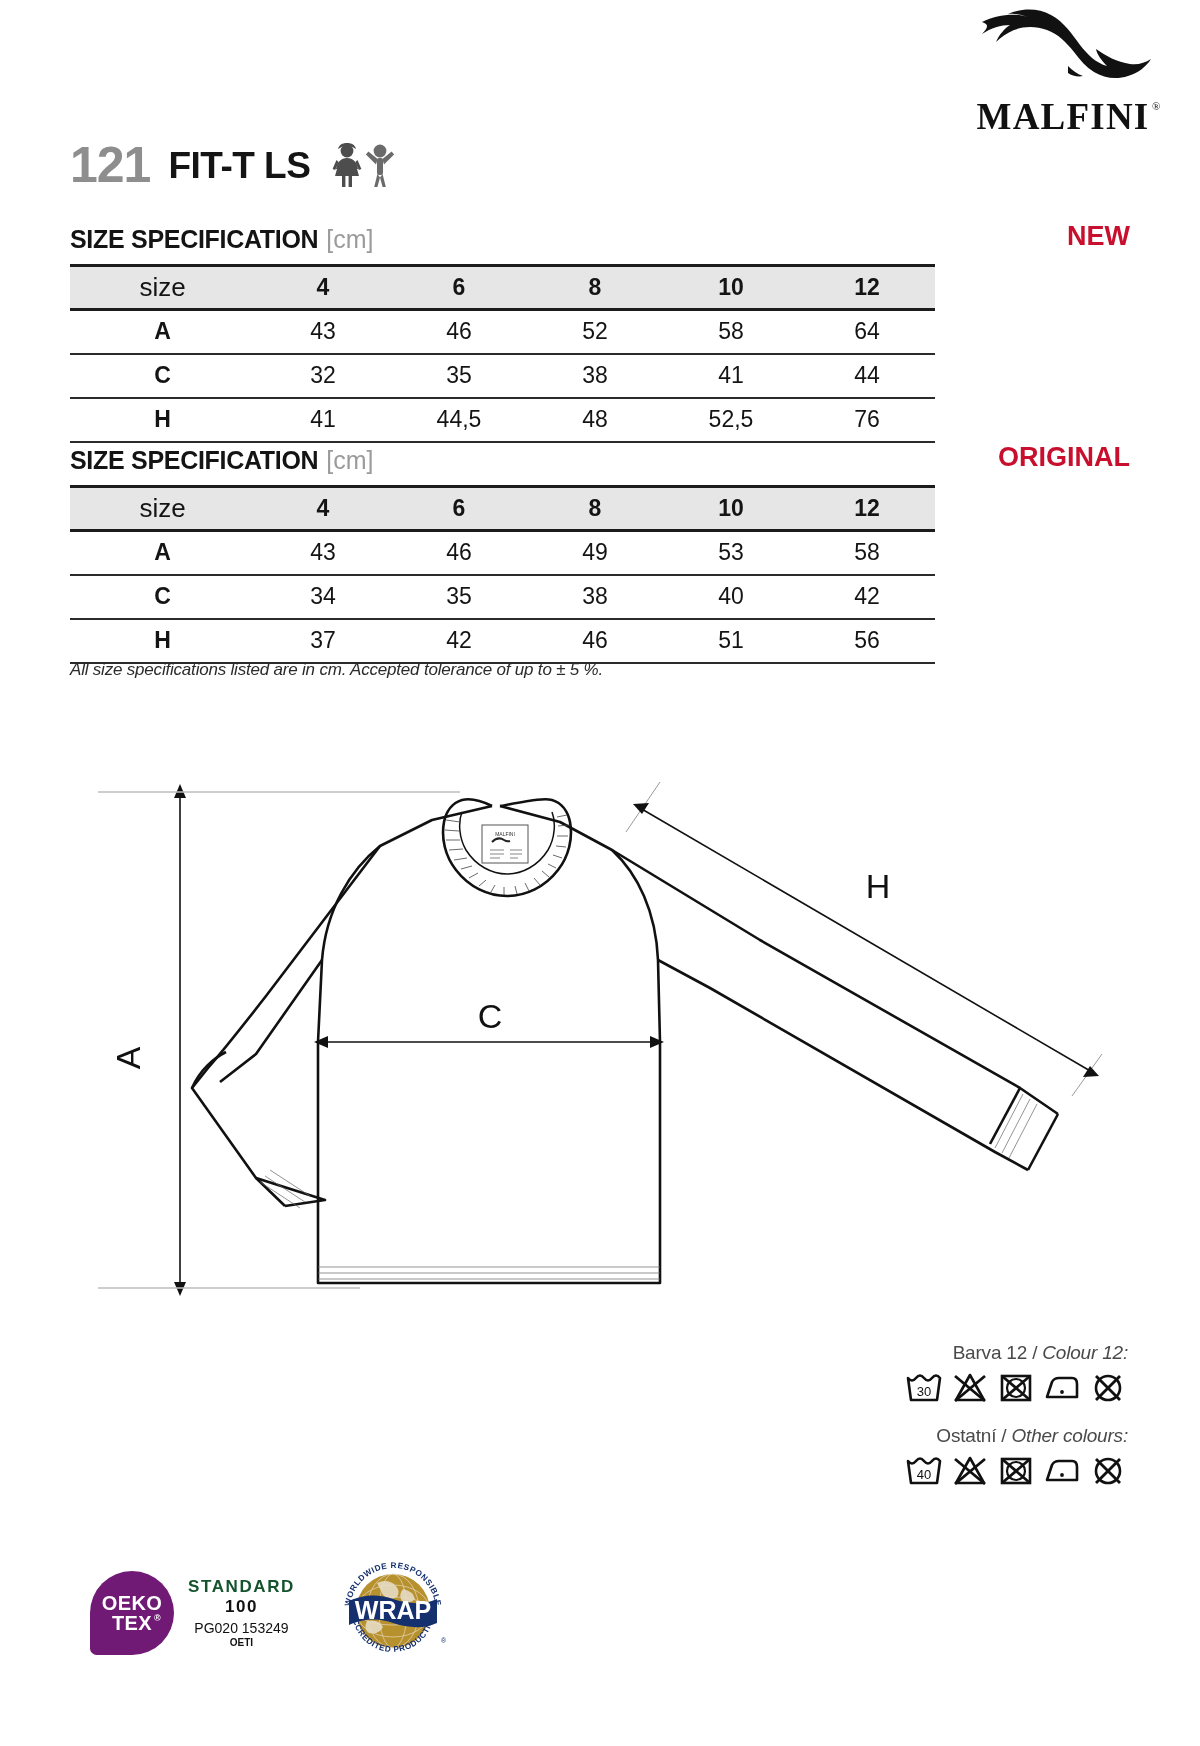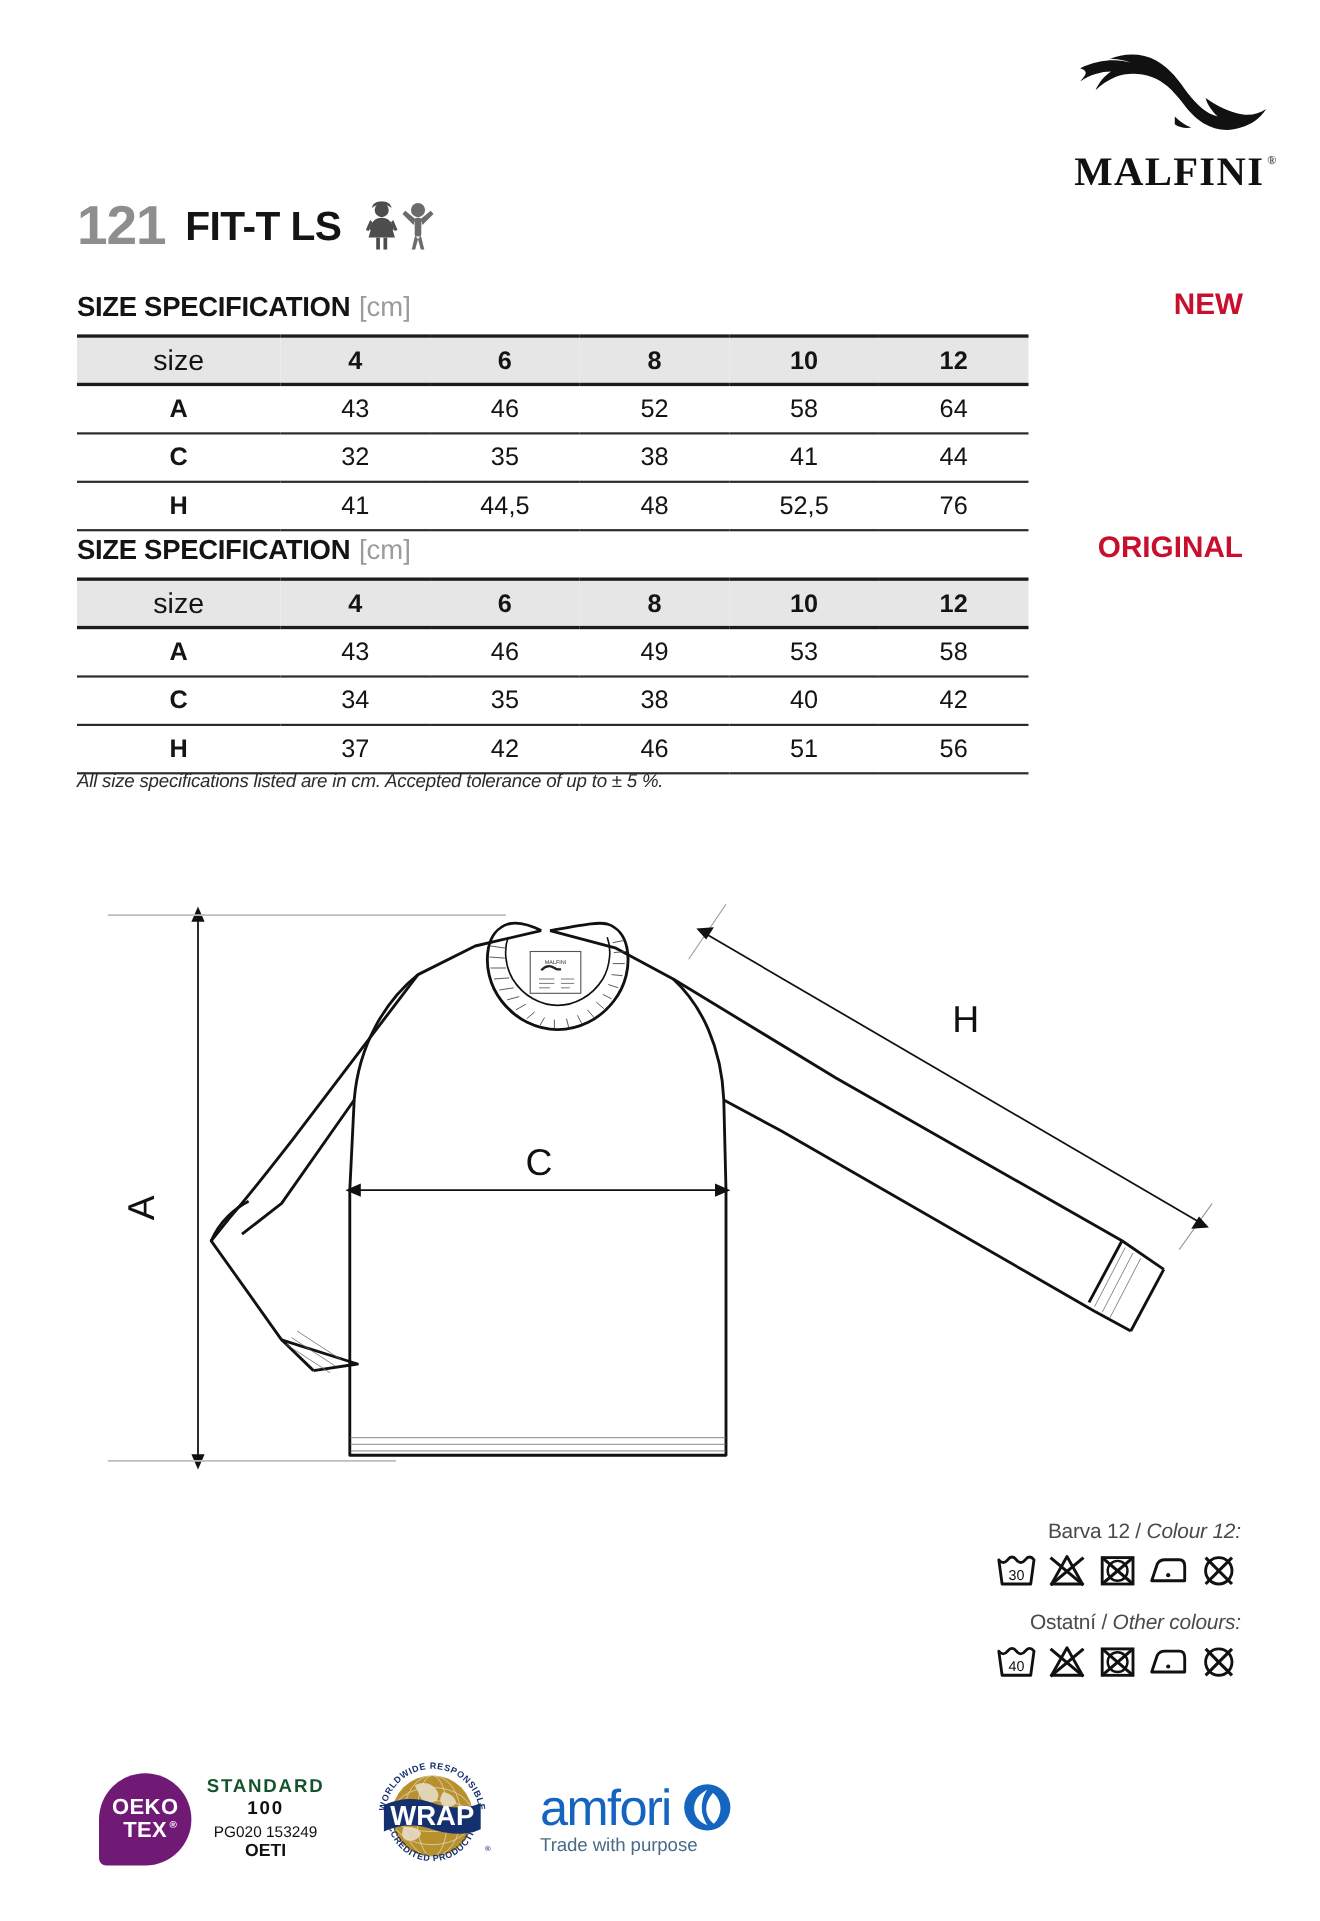--- a/index.html
+++ b/index.html
@@ -3,21 +3,21 @@
 <meta charset="utf-8">
 <style>
   * { margin:0; padding:0; box-sizing:border-box; }
   html, body {
     width:1200px; height:1746px;
     background:#ffffff;
     font-family:"Liberation Sans", sans-serif;
     color:#1a1a1a;
     overflow:hidden;
   }
-  .page { position:relative; width:1200px; height:1330px;margin-top:40px; }
+  .page { position:relative; width:1200px; height:1330px; }
 
   
   .logo-block { position:absolute; right:32px; top:4px; width:210px; text-align:center; }
   .logo-bird { display:block; margin:0 auto; }
   .logo-word { position:relative; display:inline-block; margin-top:2px; }
   .logo-word .wm {
     font-family:"Liberation Serif", serif;
     font-size:37px; font-weight:700; letter-spacing:1.2px;
     color:#111; line-height:1;
   }
@@ -90,21 +90,21 @@
     display:flex; flex-direction:column; align-items:center; justify-content:center;
     color:#fff; line-height:1.02;
   }
   .oeko-badge .l1 { font-size:20px; font-weight:700; letter-spacing:0.4px; }
   .oeko-badge .l2 { font-size:20px; font-weight:700; letter-spacing:0.4px; position:relative; }
   .oeko-badge .l2 sup { font-size:9px; position:absolute; top:1px; right:-9px; }
   .oeko-txt { text-align:center; line-height:1.18; }
   .oeko-txt .s1 { font-size:17px; font-weight:700; letter-spacing:1.6px; color:#14532d; }
   .oeko-txt .s2 { font-size:17px; font-weight:700; letter-spacing:1.6px; color:#111; }
   .oeko-txt .s3 { font-size:14px; font-weight:400; color:#111; margin-top:3px; }
-  .oeko-txt .s4 { font-size:16px; font-weight:700; color:#111; }
+  .oeko-txt .s4 { font-size:10px; font-weight:700; color:#111; }
 
   .wrap-logo { margin-left:42px; }
   .amfori { margin-left:42px; display:flex; flex-direction:column; }
   .amfori .am-word {
     font-size:46px; font-weight:400; color:#1565c0;
     letter-spacing:-1.5px; line-height:1;
     display:flex; align-items:center; gap:10px;
   }
   .amfori .am-sub { font-size:17px; color:#4a6b86; margin-top:2px; letter-spacing:-0.1px; }
 
@@ -386,31 +386,20 @@
         <text font-family="Liberation Sans, sans-serif" font-size="8.2" font-weight="700" fill="#15306e" letter-spacing="0.6">
           <textPath href="#arcTop" startOffset="50%" text-anchor="middle">WORLDWIDE RESPONSIBLE</textPath>
         </text>
         <text font-family="Liberation Sans, sans-serif" font-size="8.2" font-weight="700" fill="#15306e" letter-spacing="0.6">
           <textPath href="#arcBot" startOffset="50%" text-anchor="middle">ACCREDITED PRODUCTION</textPath>
         </text>
         <text x="104" y="88" font-family="Liberation Sans, sans-serif" font-size="7" fill="#15306e">®</text>
       </svg>
     </div>
 
-    <div class="amfori">
-      <div class="am-word">
-        <span>amfori</span>
-        <svg width="46" height="46" viewBox="0 0 46 46">
-          <circle cx="23" cy="23" r="21" fill="#1565c0"></circle>
-          <path d="M23 7 C15 11 11 17 11 24 C11 31 16 37 23 39 C20 34 18 29 18 24 C18 17 20 11 23 7 Z" fill="#fff"></path>
-          <path d="M28 10 C24 15 22 19 22 24 C22 30 25 35 29 38 C33 34 35 29 35 24 C35 18 32 13 28 10 Z" fill="#fff"></path>
-        </svg>
-      </div>
-      <div class="am-sub">Trade with purpose</div>
-    </div>
   </div>
 
   <div class="care" style="top:1342px;">
     <div class="care-cap">
       <span>Barva 12</span><span> / </span><i>Colour 12:</i>
     </div>
     <div class="care-icons">
       <svg width="40" height="34" viewBox="0 0 40 34">
         <path d="M4 8 q4 5 8 0 q4 -5 8 0 q4 5 8 0 q4 -5 8 0 L33 30 L7 30 Z" fill="none" stroke="#111" stroke-width="2.6" stroke-linejoin="round"></path>
         <text x="20" y="26" font-family="Liberation Sans, sans-serif" font-size="13" fill="#111" text-anchor="middle">30</text>

